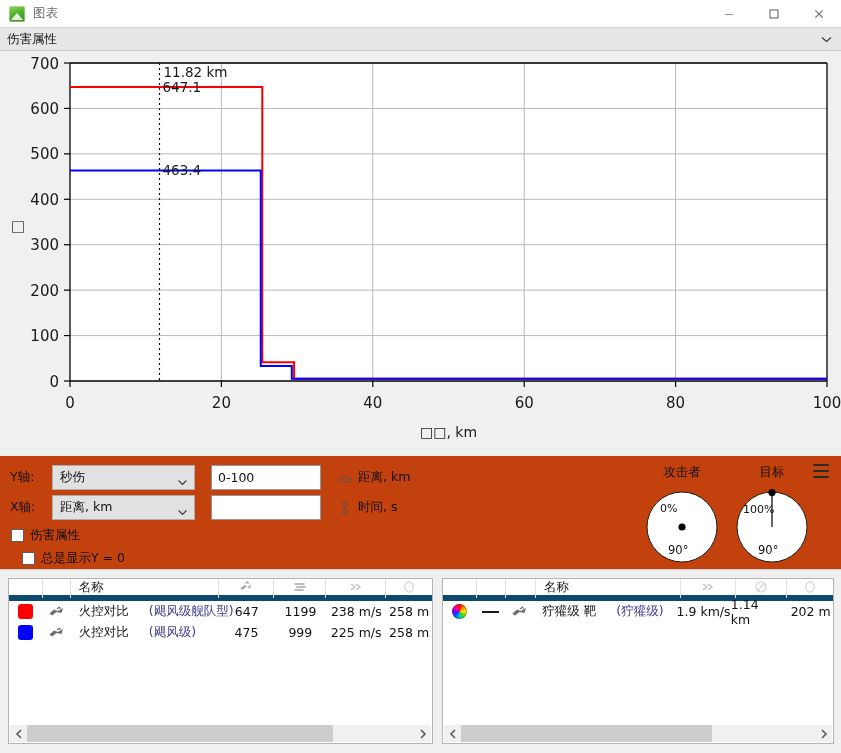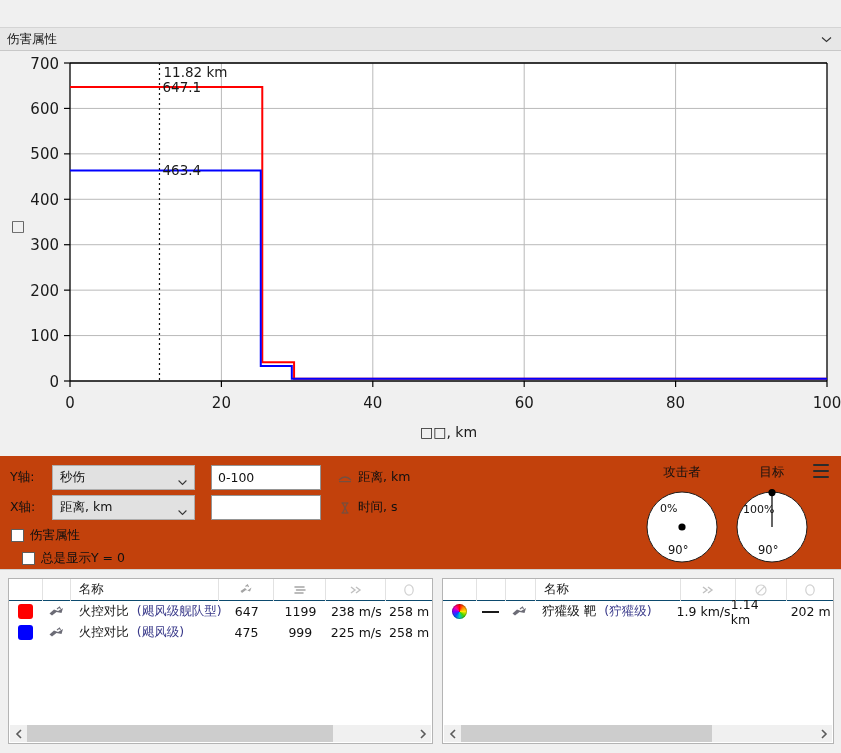--- a/index.html
+++ b/index.html
@@ -122,39 +122,39 @@
   .tbl-panel {
     position: absolute; top: 8px; height: 166px;
     background: #ffffff; border: 1px solid #b4b4b4;
     box-sizing: border-box; overflow: hidden;
   }
   .tbl-left  { left: 8px;  width: 425px; }
   .tbl-right { left: 442px; width: 392px; }
 
   .tbl-header {
     display: flex; align-items: center; height: 22px;
-    border-bottom: 1px solid #0c4a6e;
+    border-bottom: 6px solid #0c4a6e;
     box-sizing: border-box; background: #fff;
   }
   .hcell {
     height: 22px; display: flex; align-items: center; justify-content: center;
     border-right: 1px solid #e2e2e2; box-sizing: border-box;
     font-size: 12.5px; color: #1a1a1a;
   }
   .hcell.name { justify-content: flex-start; padding-left: 8px; }
   .hcell.last { border-right: none; }
   .hicon { width: 16px; height: 16px; opacity: .62; display: block; }
 
   .trow { display: flex; align-items: center; height: 21px; }
   .cell {
     height: 21px; display: flex; align-items: center;
     font-size: 12.5px; color: #111; box-sizing: border-box;
   }
   .cell.center { justify-content: center; }
-  .cell.name { padding-left: 8px; gap: 8px; white-space: nowrap; }
+  .cell.name { padding-left: 8px; gap: 20px; white-space: nowrap; }
   .cell.name .sub { color: #3a3a8a; }
   .swatch { width: 15px; height: 15px; border-radius: 3px; }
   .shipicon { width: 17px; height: 13px; display: block; opacity: .9; }
   .rainbow {
     width: 15px; height: 15px; border-radius: 50%;
     background: conic-gradient(#ff0000,#ff8a00,#ffe600,#46d600,#00c8c8,#0050ff,#8000ff,#ff00a0,#ff0000);
     box-shadow: inset 0 0 0 1px rgba(0,0,0,.25);
   }
   .dash { width: 17px; height: 2px; background: #1a1a1a; }
 
@@ -168,20 +168,42 @@
     color: #5a5a5a; font-size: 11px;
   }
   .sb-track { flex: 1; height: 17px; position: relative; background: #f0f0f0; }
   .sb-thumb { position: absolute; left: 0; top: 0; height: 17px; background: #cdcdcd; }
 </style>
 </head>
 <body>
 
 <div class="app">
 
+  <div class="titlebar">
+    <div class="title-icon"></div>
+    <div class="title-text">图表</div>
+    <div class="winbtns">
+      <div class="winbtn">
+        <svg width="12" height="12" viewBox="0 0 12 12">
+            <line x1="2" y1="6.5" x2="10" y2="6.5" stroke="#9a9a9a" stroke-width="1.1"></line>
+          </svg>
+      </div>
+      <div class="winbtn">
+        <svg width="12" height="12" viewBox="0 0 12 12">
+            <rect x="2" y="2" width="8" height="8" fill="none" stroke="#6b6b6b" stroke-width="1.1"></rect>
+          </svg>
+      </div>
+      <div class="winbtn">
+        <svg width="12" height="12" viewBox="0 0 12 12">
+            <line x1="2.3" y1="2.3" x2="9.7" y2="9.7" stroke="#6b6b6b" stroke-width="1.1"></line>
+            <line x1="9.7" y1="2.3" x2="2.3" y2="9.7" stroke="#6b6b6b" stroke-width="1.1"></line>
+          </svg>
+      </div>
+    </div>
+  </div>
 
   <div class="section-header">
     <div class="label">伤害属性</div>
     <div class="chev">
       <svg width="11" height="7" viewBox="0 0 11 7">
           <polyline points="1,1.5 5.5,5.5 10,1.5" fill="none" stroke="#333" stroke-width="1.1"></polyline>
         </svg>
     </div>
   </div>
 

